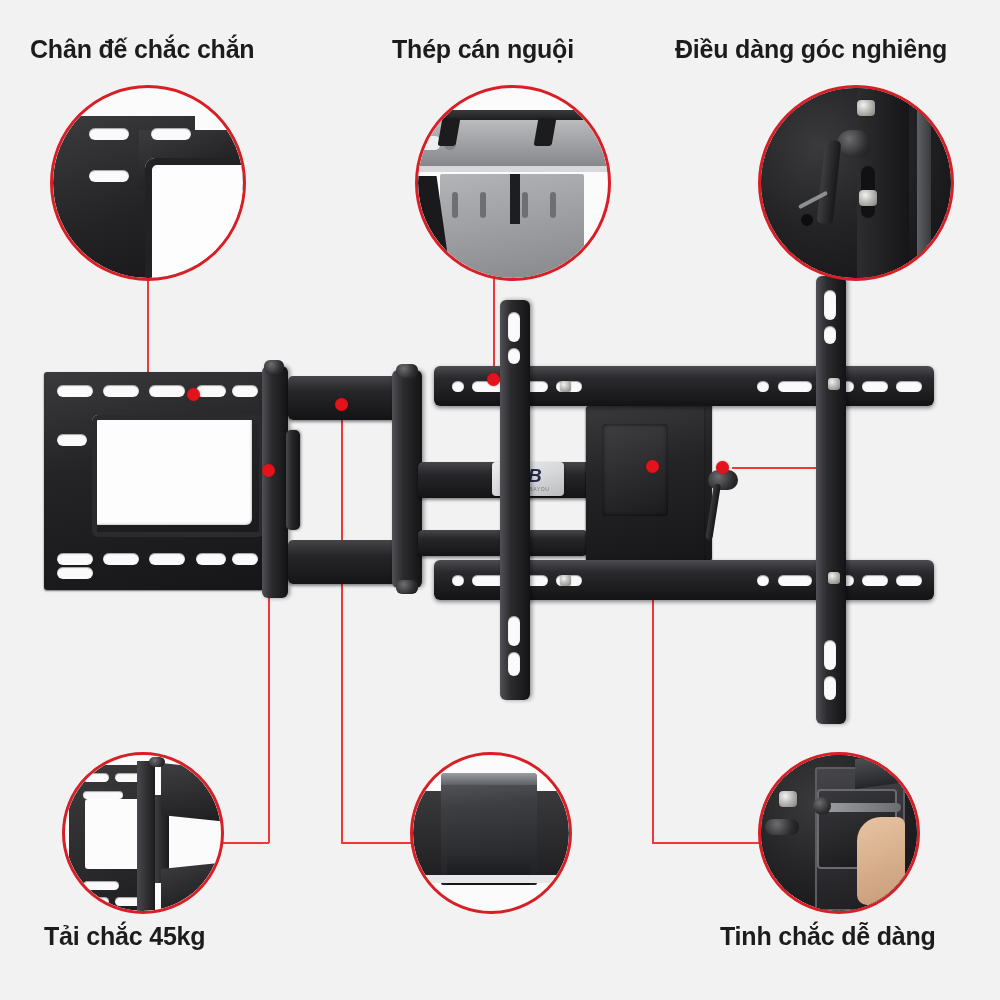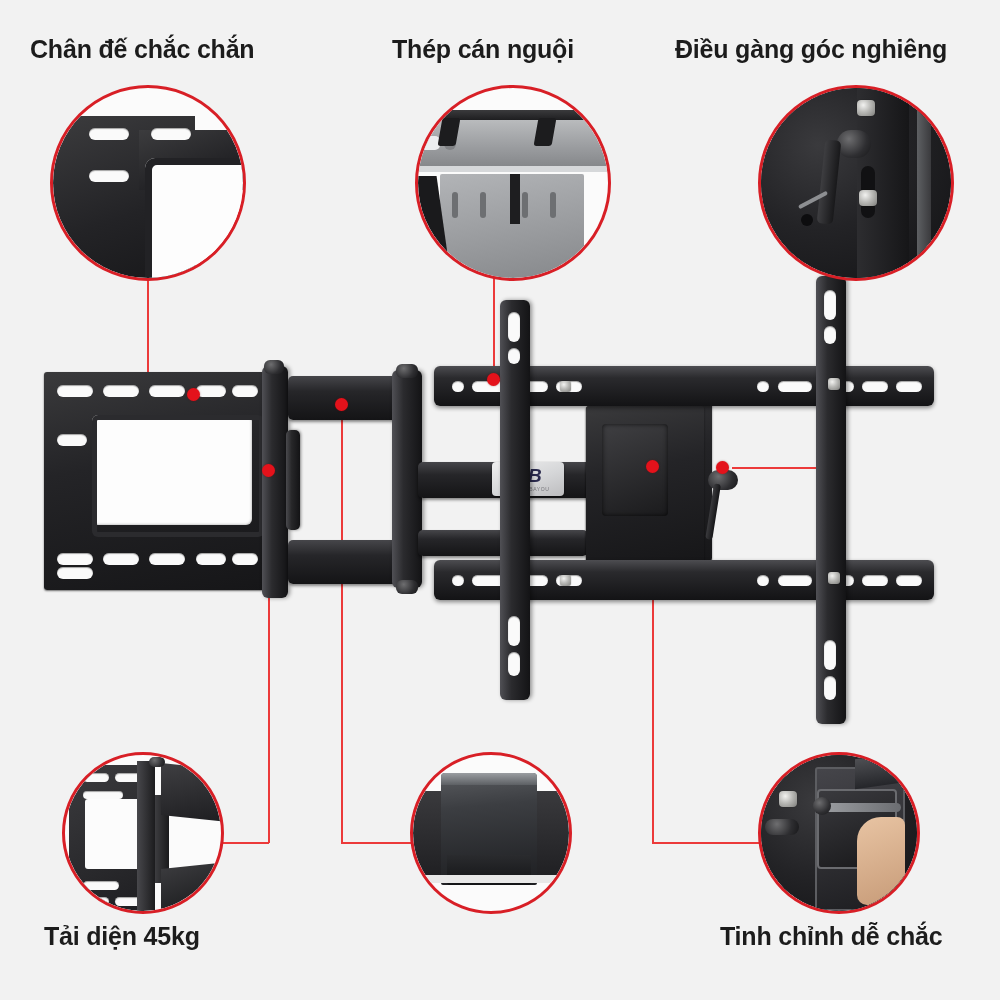--- a/index.html
+++ b/index.html
@@ -138,24 +138,24 @@
     margin-top: 1px;
   }
 </style>
 </head>
 <body>
 
 <div id="stage">
 
   <div class="lbl" style="left:392px; top:35px;">Thép cán nguội</div>
   <div class="lbl" style="left:30px; top:35px;">Chân đế chắc chắn</div>
-  <div class="lbl" style="left:675px; top:35px;">Điều gàng góc nghiêng</div>
-
-  <div class="lbl" style="left:44px; top:922px;">Tải diện 45kg</div>
-  <div class="lbl" style="left:720px; top:922px;">Tinh chỉnh dễ chắc</div>
+  <div class="lbl" style="left:675px; top:35px;">Điều dàng góc nghiêng</div>
+
+  <div class="lbl" style="left:44px; top:922px;">Tải chắc 45kg</div>
+  <div class="lbl" style="left:720px; top:922px;">Tinh chắc dễ dàng</div>
 
   <div class="lead v" style="left:147px; top:245px; height:150px;"></div>
   <div class="lead h" style="left:147px; top:394px; width:46px;"></div>
 
   <div class="lead v" style="left:493px; top:253px; height:126px;"></div>
 
   <div class="lead v" style="left:830px; top:253px; height:215px;"></div>
   <div class="lead h" style="left:732px; top:467px; width:99px;"></div>
 
   <div class="lead v" style="left:268px; top:470px; height:373px;"></div>

